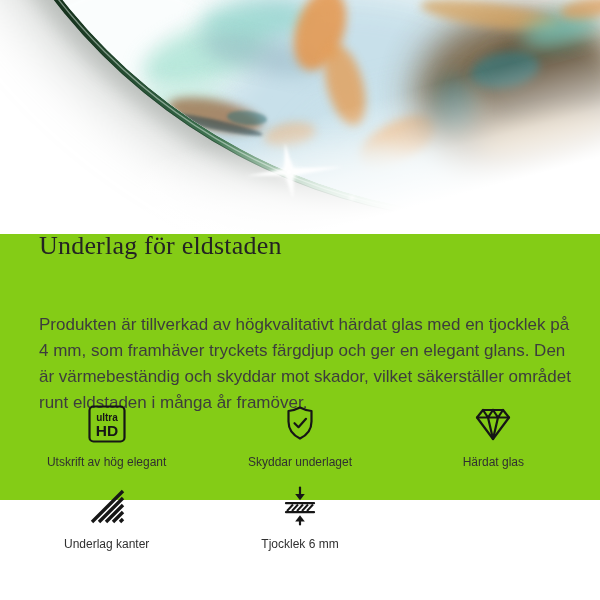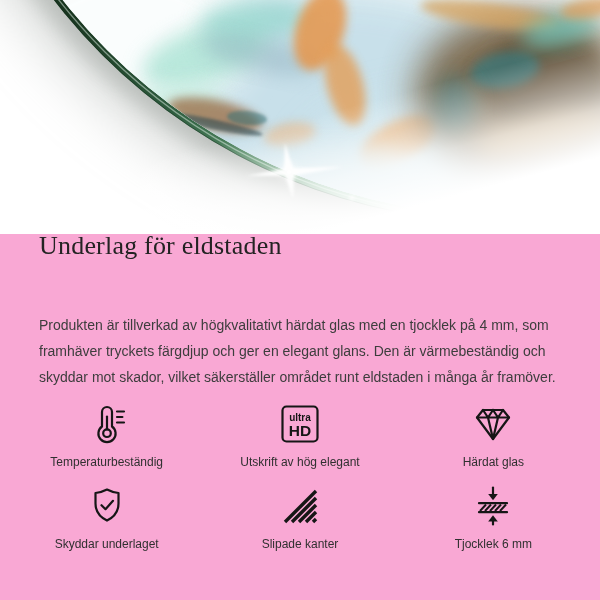--- a/index.html
+++ b/index.html
@@ -1,31 +1,31 @@
 <!DOCTYPE html>
 <html><head>
 <meta charset="utf-8">
 <style>
   html,body{margin:0;padding:0;background:#ffffff;}
   body{width:600px;height:600px;overflow:hidden;font-family:"Liberation Sans","DejaVu Sans",sans-serif;}
-  .page{position:relative;width:600px;height:600px;background:#f9a8d4;}
+  .page{position:relative;width:600px;height:500px;background:#84cc16;}
 
   
   .hero{position:absolute;left:0;top:0;width:600px;height:234px;overflow:hidden;background:#fff;}
   .hero svg{display:block;}
 
   
   .heading{position:absolute;left:39px;top:228px;margin:0;
     font-family:"Liberation Serif","DejaVu Serif",serif;
     font-weight:400;font-size:26px;line-height:36px;color:#232323;letter-spacing:.2px;}
   .heading span{display:block;}
 
   
   .para{position:absolute;left:39px;top:312px;width:542px;margin:0;
-    font-size:14px;line-height:26px;color:#3d3d3d;}
+    font-size:17px;line-height:26px;color:#3d3d3d;}
 
   
   .features{position:absolute;left:10px;top:402px;width:580px;
     display:grid;grid-template-columns:1fr 1fr 1fr;row-gap:16px;}
   .feature{display:flex;flex-direction:column;align-items:center;height:66px;}
   .feature .icon-box{height:46px;display:flex;align-items:flex-end;justify-content:center;}
   .feature .flabel{margin-top:9px;font-size:12px;color:#303030;line-height:14px;white-space:nowrap;}
   .ic{stroke:#161616;fill:none;stroke-width:2.2;stroke-linecap:round;stroke-linejoin:round;}
   .icf{fill:#161616;stroke:none;}
   .badge-top{font-size:10px;font-weight:600;}
@@ -121,76 +121,65 @@
   </div>
 
   <h1 class="heading">
     <span>Underlag för eldstaden</span>
   </h1>
 
   <p class="para">Produkten är tillverkad av högkvalitativt härdat glas med en tjocklek på 4 mm, som framhäver tryckets färgdjup och ger en elegant glans. Den är värmebeständig och skyddar mot skador, vilket säkerställer området runt eldstaden i många år framöver.</p>
 
   <div class="features">
 
-    <div class="feature">
-      <div class="icon-box">
-        <svg width="44" height="44" viewBox="0 0 44 44">
-          <path class="ic" d="M17 10 A5 5 0 0 1 27 10 L27 24.5 A8.6 8.6 0 1 1 17 24.5 Z"></path>
-          <circle class="ic" cx="22" cy="31.2" r="3.8"></circle>
-          <path class="ic" d="M22 27.4 L22 14.5"></path>
-          <path class="ic" d="M32 9.5 h7 M32 15 h5.4 M32 20.5 h7"></path>
-        </svg>
-      </div>
-      <div class="flabel">Temperaturbeständig</div>
-    </div>
 
     <div class="feature">
       <div class="icon-box">
         <svg width="44" height="44" viewBox="0 0 44 44">
           <rect class="ic" x="4.5" y="4.5" width="35" height="35" rx="4" stroke-width="2.5"></rect>
           <text x="22" y="18.5" text-anchor="middle" class="badge-top" fill="#161616" font-family="Liberation Sans, sans-serif">ultra</text>
           <text x="22" y="33.5" text-anchor="middle" class="badge-bot" fill="#161616" font-family="Liberation Sans, sans-serif">HD</text>
         </svg>
       </div>
       <div class="flabel">Utskrift av hög elegant</div>
     </div>
 
     <div class="feature">
       <div class="icon-box">
         <svg width="44" height="44" viewBox="0 0 44 44">
+          <path class="ic" d="M22 5.5 C26 7.6 30 8.6 33.5 9 L33.5 19.5 C33.5 27.6 29 33.1 22 36.6 C15 33.1 10.5 27.6 10.5 19.5 L10.5 9 C14 8.6 18 7.6 22 5.5 Z"></path>
+          <path class="ic" d="M16.5 21.2 L20.5 25.2 L28 16.8"></path>
+        </svg>
+      </div>
+      <div class="flabel">Skyddar underlaget</div>
+    </div>
+
+    <div class="feature">
+      <div class="icon-box">
+        <svg width="44" height="44" viewBox="0 0 44 44">
           <path class="ic" stroke-width="1.9" d="M12 8 L32 8 L38 15.5 L22 37 L6 15.5 Z"></path>
           <path class="ic" stroke-width="1.9" d="M6 15.5 L38 15.5 M12 8 L17 15.5 L22 37 M32 8 L27 15.5 L22 37 M22 8 L17 15.5 M22 8 L27 15.5"></path>
         </svg>
       </div>
       <div class="flabel">Härdat glas</div>
-    </div>
-
-    <div class="feature">
-      <div class="icon-box">
-        <svg width="44" height="44" viewBox="0 0 44 44">
-          <path class="ic" d="M22 5.5 C26 7.6 30 8.6 33.5 9 L33.5 19.5 C33.5 27.6 29 33.1 22 36.6 C15 33.1 10.5 27.6 10.5 19.5 L10.5 9 C14 8.6 18 7.6 22 5.5 Z"></path>
-          <path class="ic" d="M16.5 21.2 L20.5 25.2 L28 16.8"></path>
-        </svg>
-      </div>
-      <div class="flabel">Skyddar underlaget</div>
     </div>
 
     <div class="feature">
       <div class="icon-box">
         <svg width="44" height="44" viewBox="0 0 44 44">
           <g stroke="#161616" stroke-width="3.4" fill="none">
             <path d="M7 38 L38 7"></path>
             <path d="M14 38 L38 14"></path>
             <path d="M21 38 L38 21"></path>
             <path d="M28 38 L38 28"></path>
             <path d="M35 38 L38 35"></path>
           </g>
         </svg>
       </div>
-      <div class="flabel">Slipade kanter</div>
+      <div class="flabel">Underlag kanter</div>
     </div>
 
     <div class="feature">
       <div class="icon-box">
         <svg width="44" height="44" viewBox="0 0 44 44">
           <path class="ic" stroke-width="2.6" d="M8 19.2 H36 M8 28.2 H36"></path>
           <g stroke="#161616" stroke-width="2" fill="none">
             <path d="M9 27 L15 20.5"></path>
               <path d="M14 27 L20 20.5"></path>
               <path d="M19 27 L25 20.5"></path>

